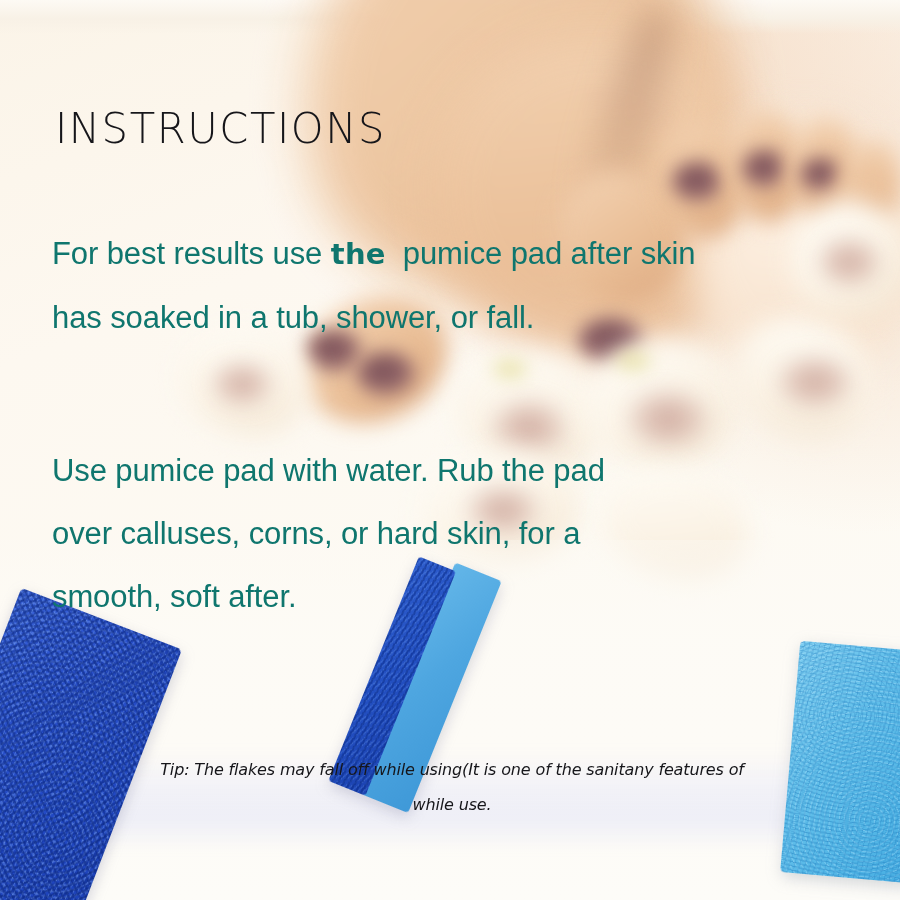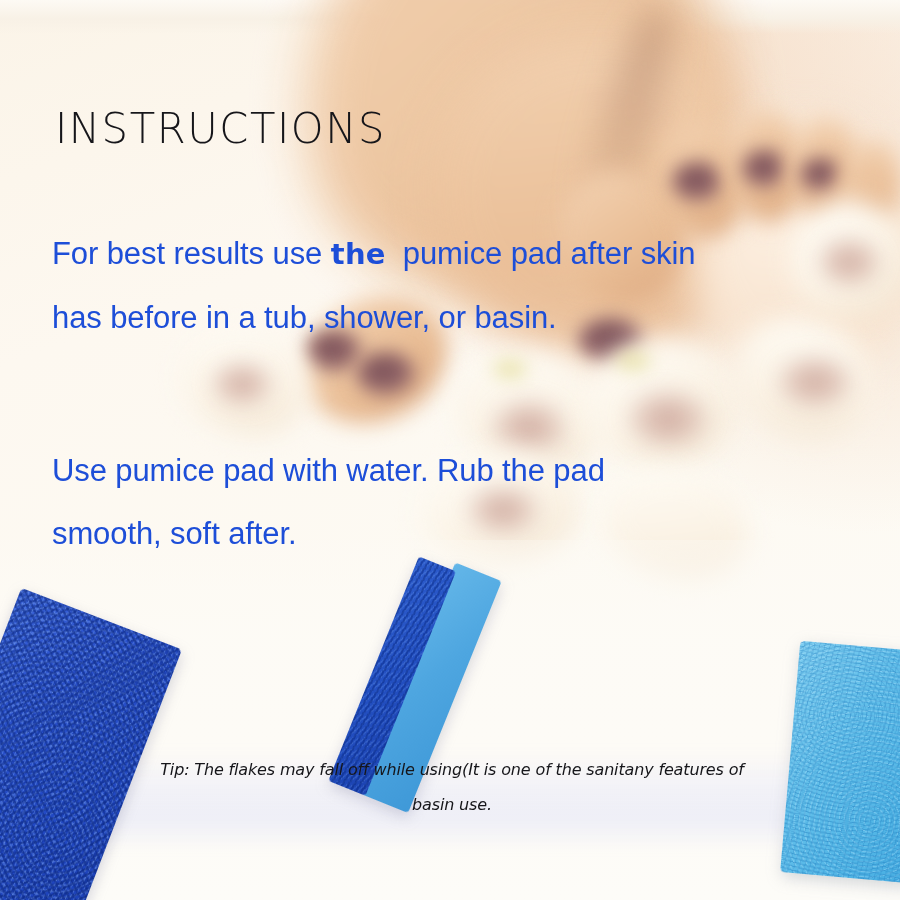--- a/index.html
+++ b/index.html
@@ -261,21 +261,21 @@
     color: #16161a;
     font-weight: 300;
     font-family: "DejaVu Sans", sans-serif;
     transform: scaleX(0.97);
     transform-origin: left center;
   }
 
   .body-block {
     position: absolute;
     left: 52px;
-    color: #1d4ed8;
+    color: #0f766e;
     font-size: 31px;
     font-weight: 400;
     font-family: "Liberation Sans", sans-serif;
     letter-spacing: -0.1px;
   }
 
   #para-1 { top: 222px; }
   #para-2 { top: 439px; }
 
   .body-line {
@@ -381,26 +381,27 @@
   <div class="pad" id="pad-right">
     <div class="pad-face">
       <div class="tex-speckle"></div>
     </div>
   </div>
 
   <div class="title">INSTRUCTIONS</div>
 
   <div class="body-block" id="para-1">
     <div class="body-line"><span>For best results use </span><span class="word-odd">the</span><span>  pumice pad after skin</span></div>
-    <div class="body-line">has before in a tub, shower, or basin.</div>
+    <div class="body-line">has soaked in a tub, shower, or fall.</div>
   </div>
 
   <div class="body-block" id="para-2">
     <div class="body-line">Use pumice pad with water. Rub the pad</div>
+    <div class="body-line">over calluses, corns, or hard skin, for a</div>
     <div class="body-line">smooth, soft after.</div>
   </div>
 
   <div class="tip-block">
     <div class="tip-line">Tip: The flakes may fall off while using(It is one of the sanitany features of</div>
-    <div class="tip-line">basin use.</div>
+    <div class="tip-line">while use.</div>
   </div>
 
 </div>
 
 </body></html>

